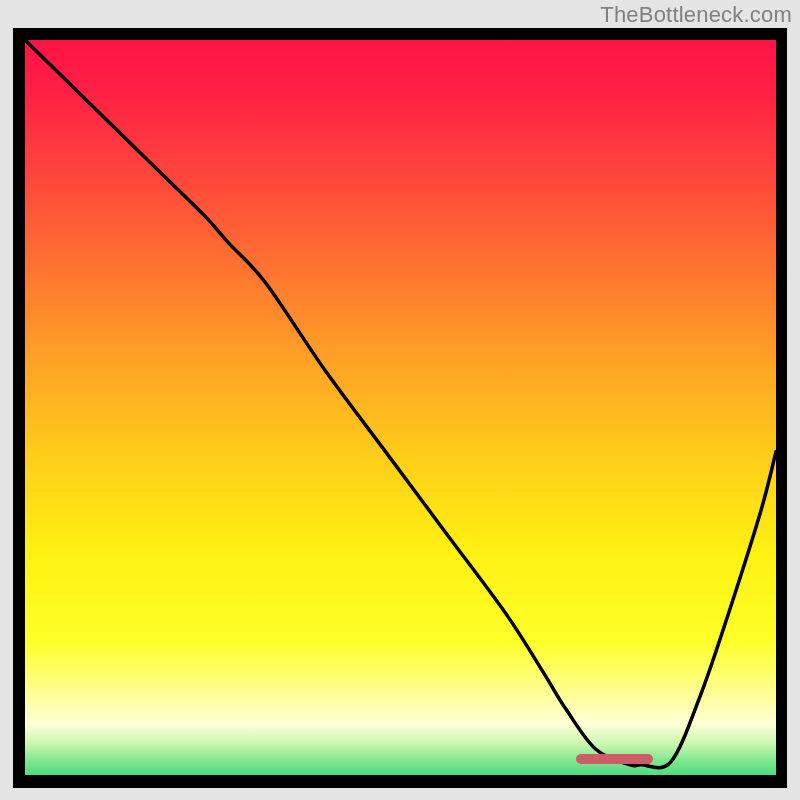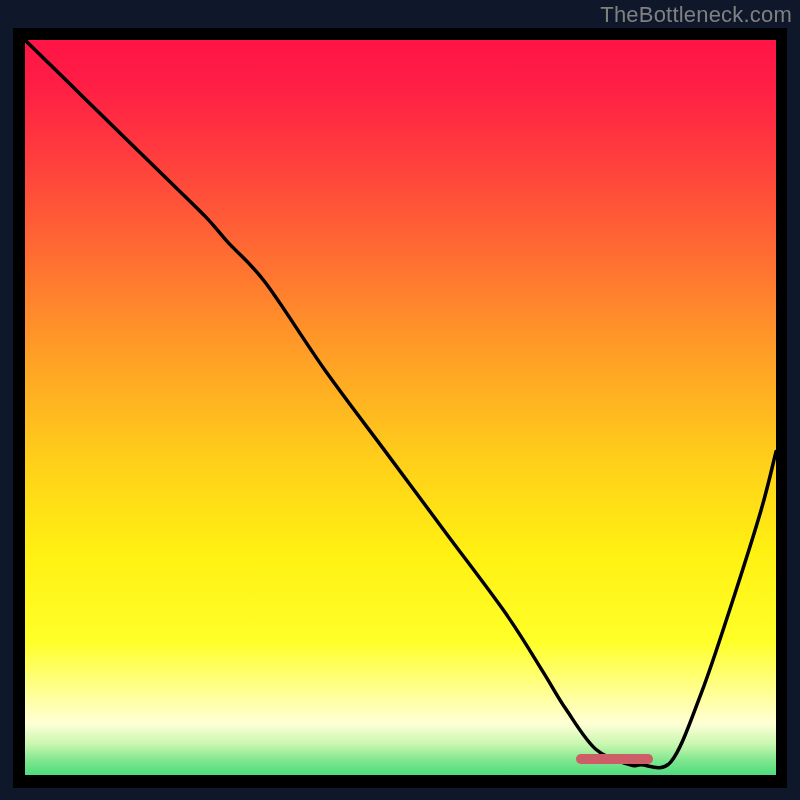--- a/index.html
+++ b/index.html
@@ -8,21 +8,21 @@
     width: 800px;
     height: 800px;
     background: #ffffff;
     font-family: Arial, Helvetica, sans-serif;
     overflow: hidden;
   }
   .frame {
     position: relative;
     width: 800px;
     height: 800px;
-    background: #0f172a;
+    background: #e5e5e5;
   }
   .watermark {
     position: absolute;
     top: 2px;
     right: 8px;
     color: #808080;
     font-size: 22px;
     font-weight: 400;
     user-select: none;
     letter-spacing: 0.2px;

